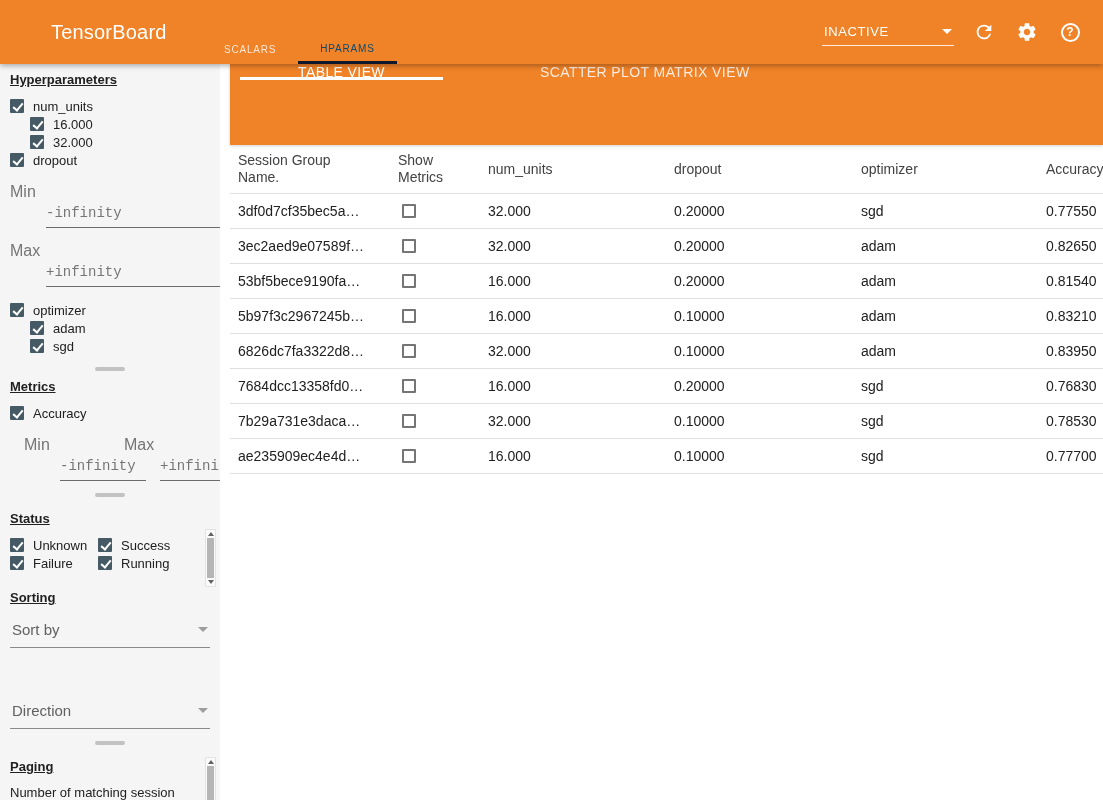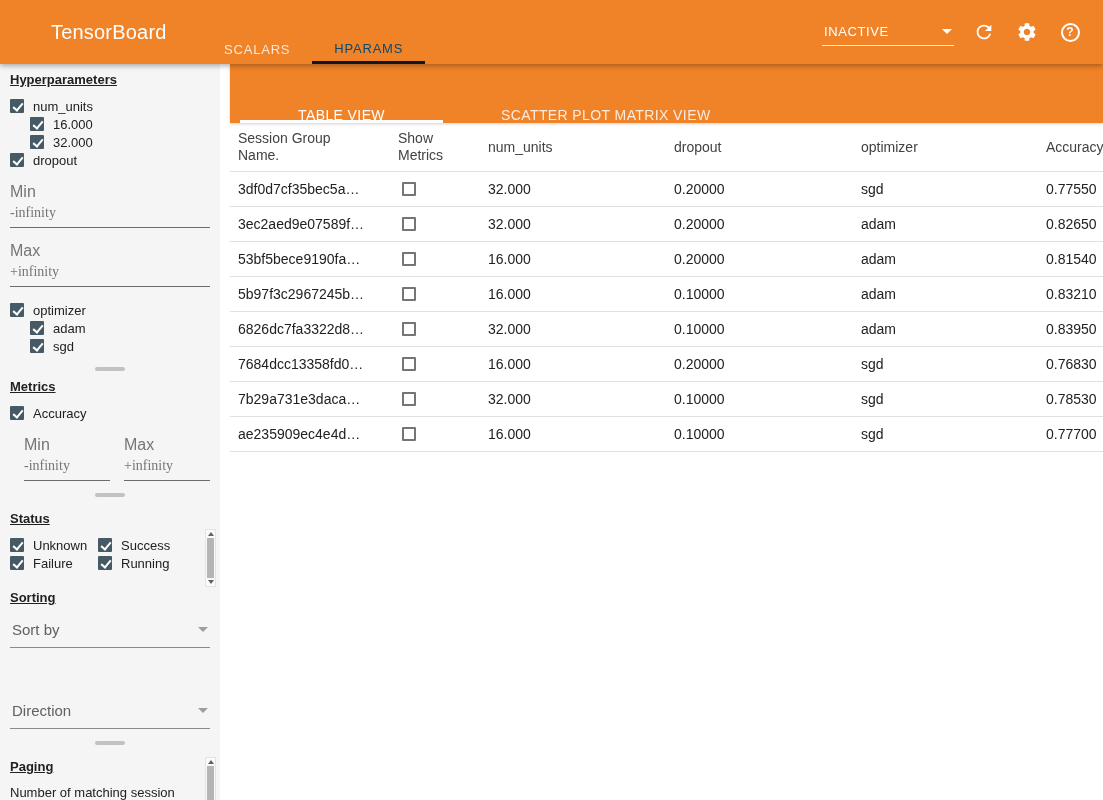--- a/index.html
+++ b/index.html
@@ -24,21 +24,21 @@
     background:var(--accent);
     display:flex;align-items:stretch;
     color:#fff;z-index:20;
     box-shadow:0 2px 5px rgba(0,0,0,.30);
     padding-left:24px;
   }
   .brand{align-self:center;font-size:20px;padding-left:27px;width:178px;letter-spacing:.2px;}
   .top-tabs{display:flex;align-items:stretch;}
   .top-tab{
     display:flex;align-items:center;padding:0 22px;
-    font-size:13px;letter-spacing:.8px;color:rgba(255,255,255,.8);cursor:pointer;margin-top:35px;
+    font-size:10px;letter-spacing:.8px;color:rgba(255,255,255,.8);cursor:pointer;margin-top:35px;
   }
   .top-tab.active{color:#0c4a6e;border-bottom:3px solid #0f172a;}
   .top-right{margin-left:auto;display:flex;align-items:center;gap:17px;padding-right:20px;}
   .run-select{
     align-self:center;display:flex;align-items:center;justify-content:space-between;
     min-width:132px;border-bottom:1px solid rgba(255,255,255,.85);
     padding:5px 2px 6px 2px;font-size:13px;letter-spacing:.6px;cursor:pointer;
   }
   .caret-down{width:0;height:0;border-left:5px solid transparent;border-right:5px solid transparent;border-top:5px solid #fff;}
   .icon-btn{width:26px;height:26px;display:flex;align-items:center;justify-content:center;cursor:pointer;}
@@ -66,21 +66,21 @@
   .cb.checked::after{
     content:"";position:absolute;left:3px;top:0;width:4px;height:8px;
     border:solid #fff;border-width:0 2px 2px 0;transform:rotate(40deg);
   }
   .cb.plain{border-color:#757575;}
   .cb-label{white-space:nowrap;color:#212121;}
   .field-label{font-size:16px;color:#757575;margin-top:14px;}
   input.text-field{
     display:block;width:200px;background:transparent;border:none;outline:none;
     border-bottom:1px solid #6b6b6b;color:#757575;
-    font-family:Liberation Serif, serif;font-size:14px;padding:4px 0 6px 0;
+    font-family:Liberation Mono, monospace;font-size:14px;padding:4px 0 6px 0;margin-left:36px;
   }
   .opt-group{margin-top:14px;}
   .splitter{width:30px;height:4px;background:#c2c2c2;border-radius:2px;margin:12px auto 0 auto;cursor:row-resize;}
   .mm-row{display:flex;gap:14px;margin-left:14px;margin-top:6px;}
   .mm-col{width:86px;}
   .mm-col .field-label{margin-top:8px;}
   .mm-col input.text-field{width:86px;}
   .status-grid{display:grid;grid-template-columns:88px auto;row-gap:0;width:190px;}
   .status-grid .cb-row{height:18px;}
   .select-field{
@@ -98,22 +98,22 @@
   }
   .sb-thumb{width:7px;flex:1;background:#b5b5b5;margin:2px 0;}
   .arrow-up{width:0;height:0;border-left:3px solid transparent;border-right:3px solid transparent;border-bottom:4px solid #616161;}
   .arrow-down{width:0;height:0;border-left:3px solid transparent;border-right:3px solid transparent;border-top:4px solid #616161;}
   .sb-status{top:26px;height:58px;}
   .sb-paging{top:6px;height:80px;}
 
   
   .main{position:absolute;top:64px;left:230px;width:873px;height:736px;background:#fff;}
   .view-tabs{
-    height:59px;background:var(--accent);display:flex;align-items:flex-end;
-    padding-left:10px;box-shadow:0 1px 3px rgba(0,0,0,.18);
+    height:81px;background:var(--accent);display:flex;align-items:flex-start;
+    padding-left:10px;box-shadow:0 1px 3px rgba(0,0,0,.18);gap:39px;
   }
   .view-tab{
     display:flex;align-items:center;justify-content:center;padding:0 58px;
     font-size:14px;letter-spacing:.4px;color:rgba(255,255,255,.85);cursor:pointer;white-space:nowrap;
   }
   .view-tab.active{color:#fff;box-shadow:inset 0 -3px 0 #fff;}
   .table{width:100%;}
   .t-head,.t-row{
     display:grid;grid-template-columns:140px 70px 166px 167px 165px 1fr;
     align-items:center;border-bottom:1px solid var(--row-border);gap:20px;

